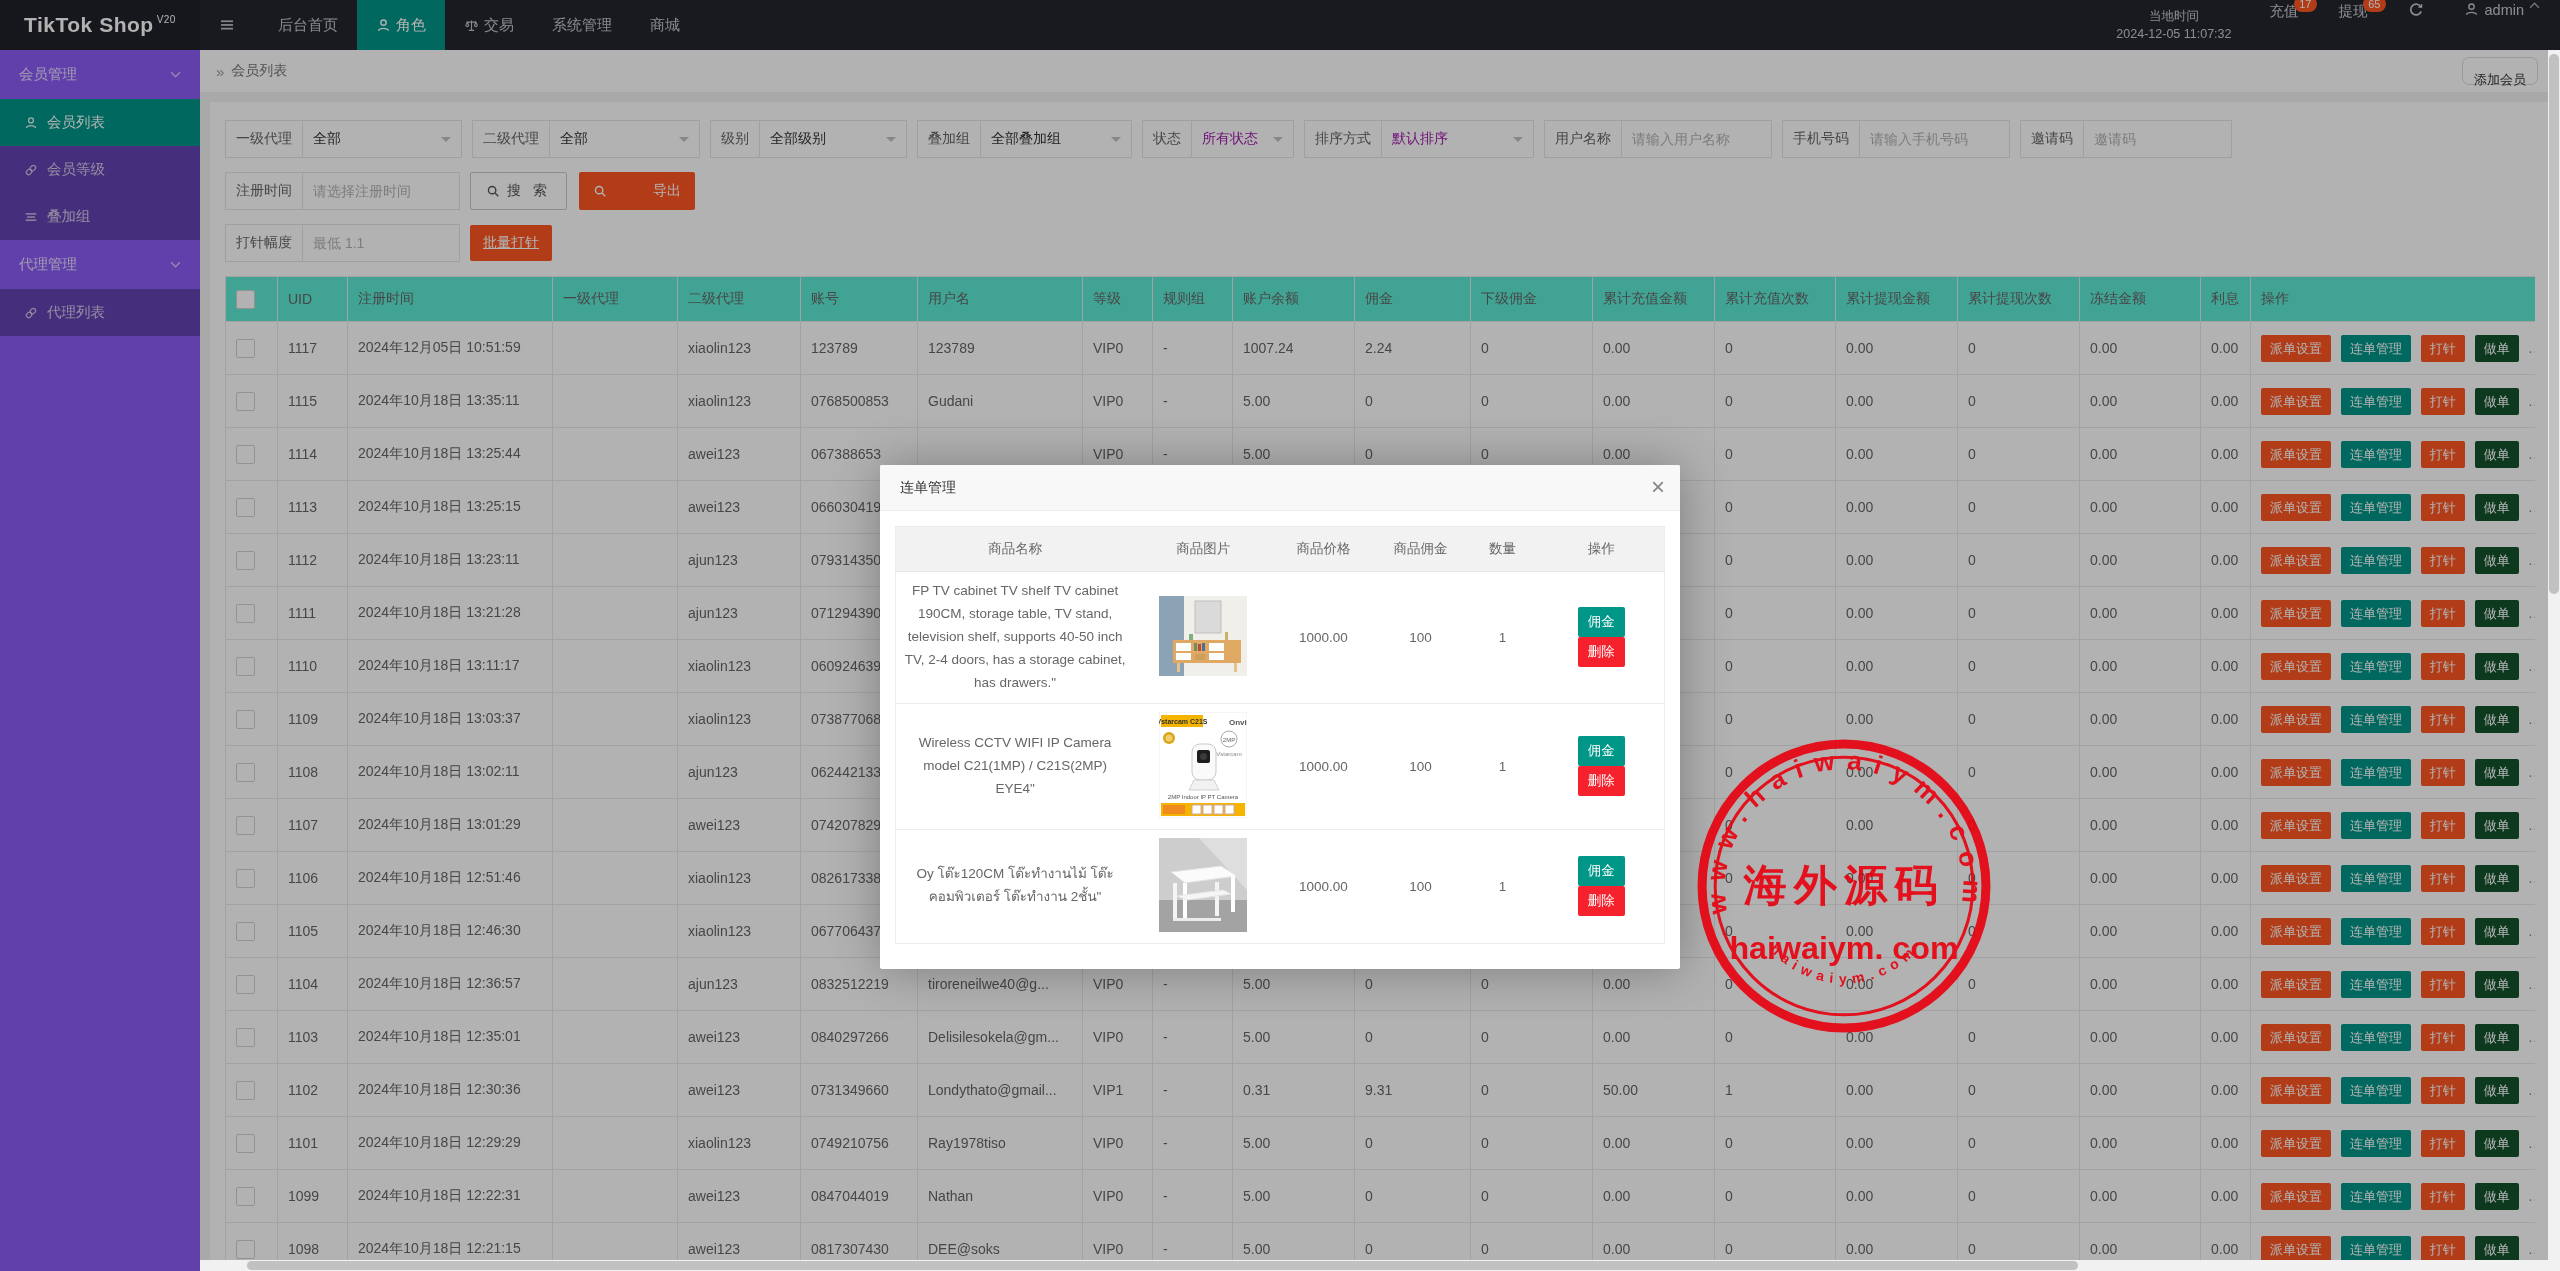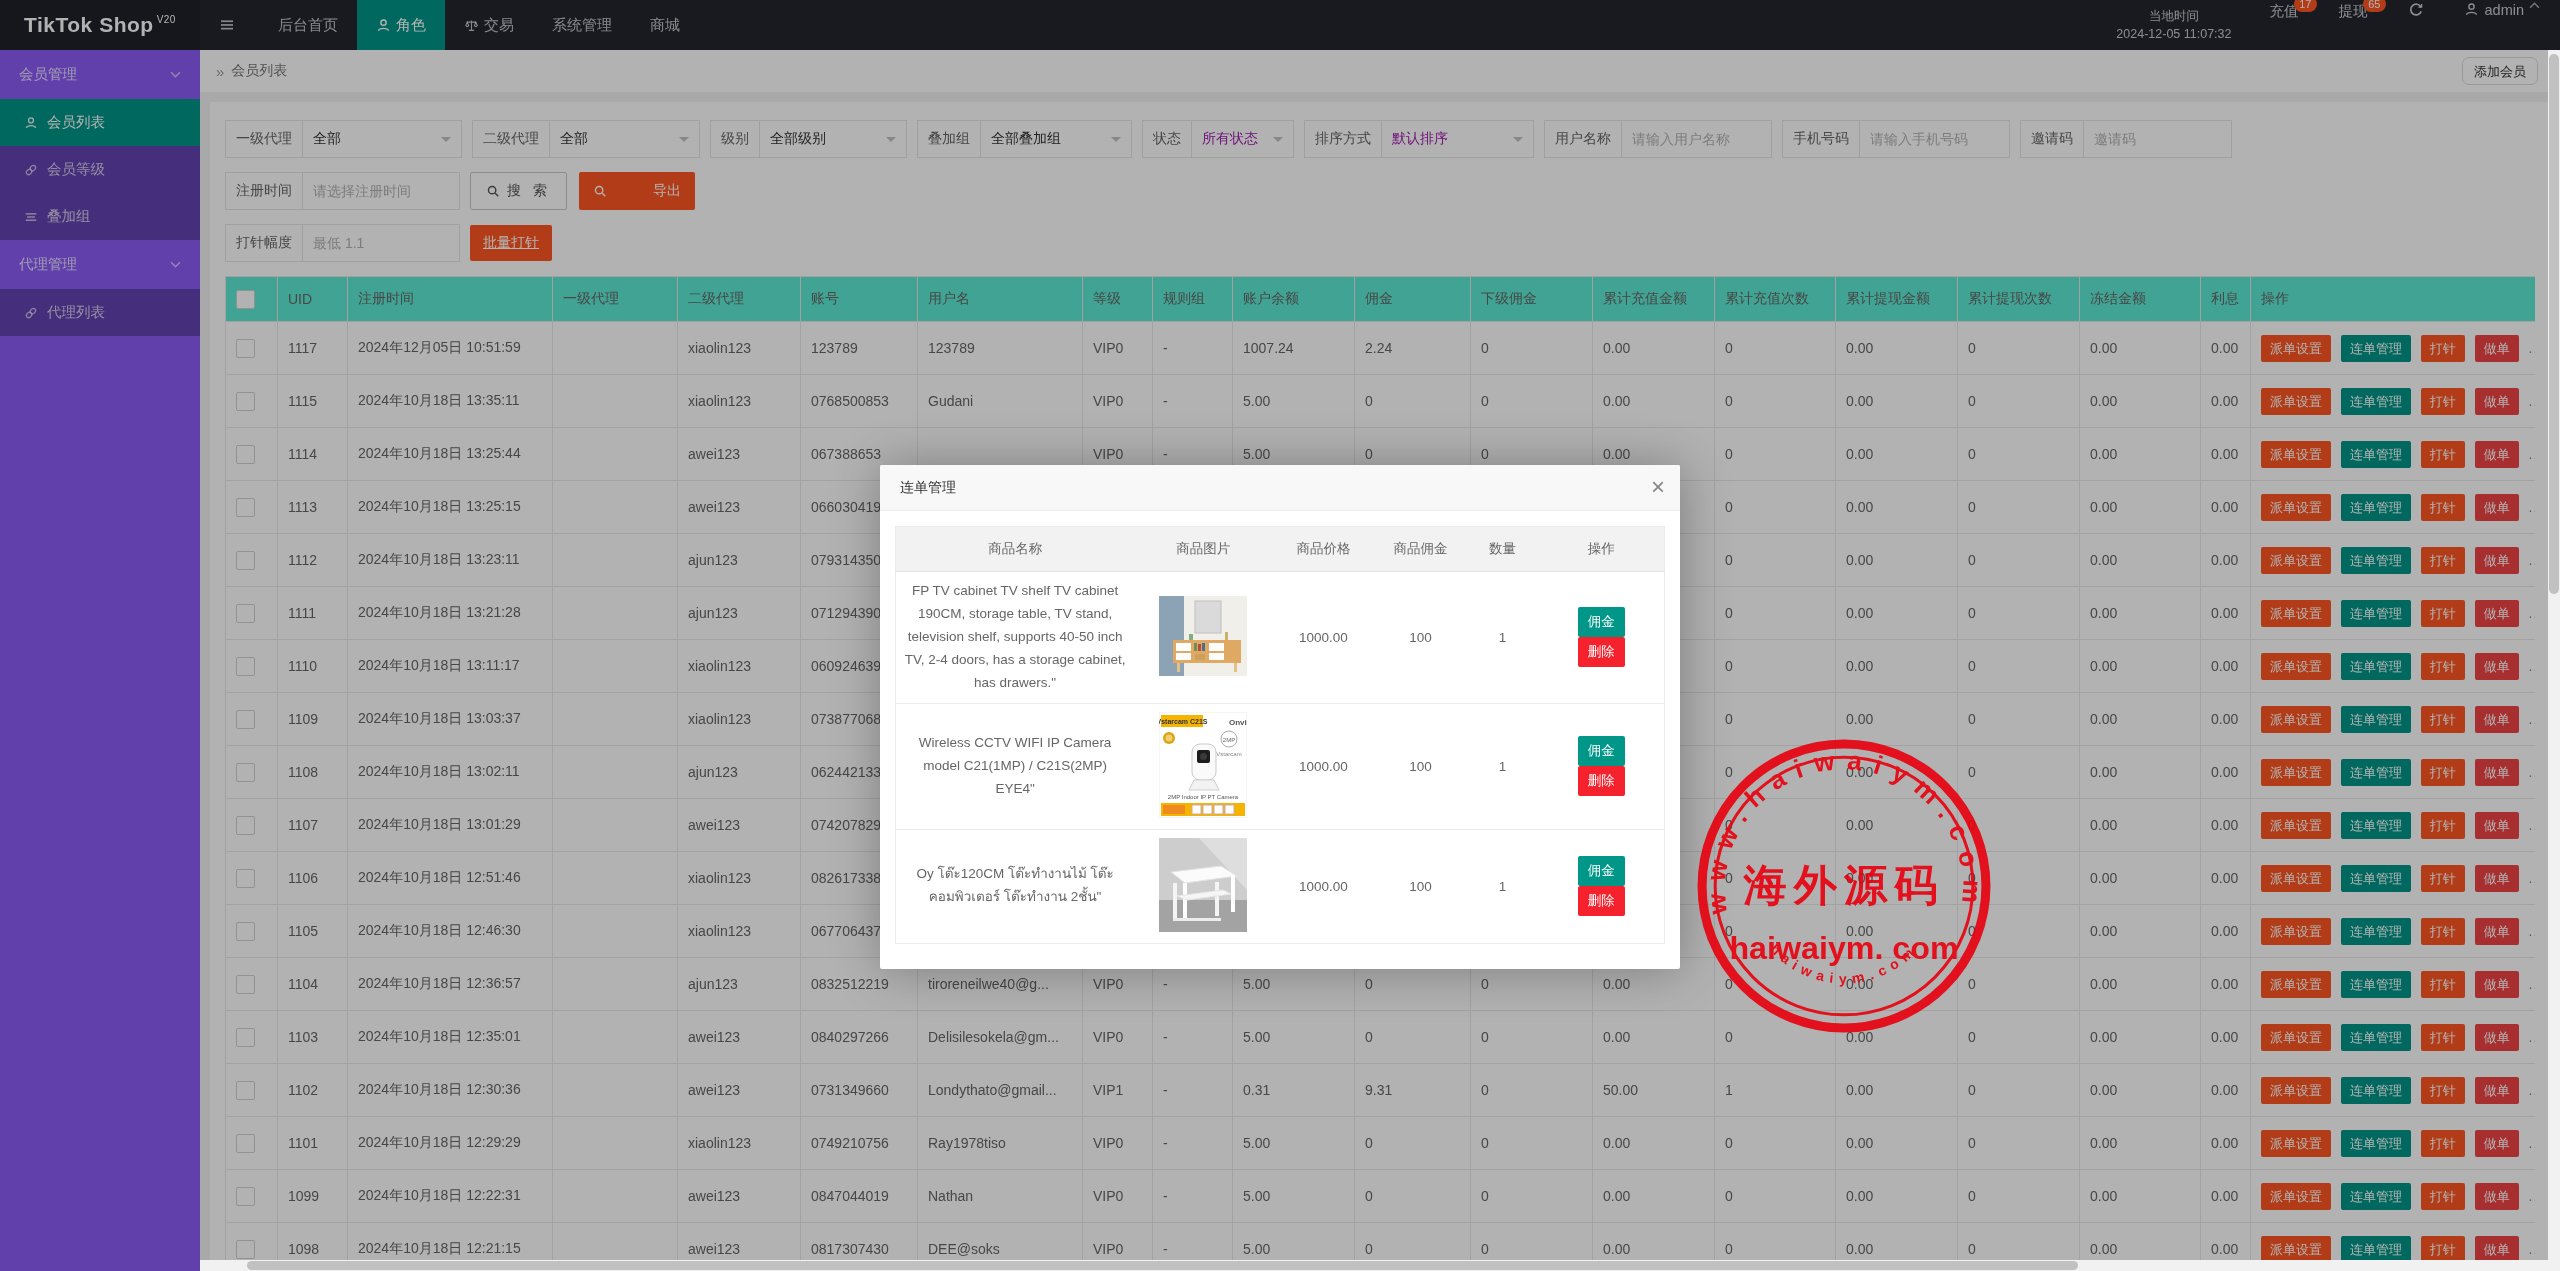--- a/index.html
+++ b/index.html
@@ -28,21 +28,21 @@
   .side-title .tl{flex:1;}
   .side-items{background:rgba(0,0,0,.28);}
   .side-item{height:47px;line-height:47px;padding-left:24px;color:rgba(255,255,255,.72);font-size:14.5px;display:flex;align-items:center;cursor:pointer;}
   .side-item.active{background:#009688;color:#fff;}
   .side-item .sic{display:flex;align-items:center;margin-right:9px;opacity:.9;}
   
   .main{position:absolute;top:50px;left:200px;right:0;bottom:0;background:#f2f2f2;overflow:hidden;}
   .breadcrumb-bar{height:42px;background:#fff;display:flex;align-items:center;padding:0 16px;position:relative;}
   .crumb-arrow{color:#999;margin-right:7px;font-size:15px;}
   .crumb-cur{color:#777;font-size:14px;}
-  .add-member-btn{position:absolute;right:22px;top:7px;height:28px;line-height:28px;background:#fff;border:1px solid #dcdcdc;border-radius:7px;padding:0 11px;font-size:13px;color:#333;cursor:pointer;}
+  .add-member-btn{position:absolute;right:22px;top:7px;height:28px;line-height:28px;background:#fff;border:1px solid #dcdcdc;border-radius:7px;padding:8px 11px;font-size:13px;color:#333;cursor:pointer;}
   .card{margin:10px 10px 0;background:#fff;height:calc(100% - 52px);overflow:hidden;padding:18px 15px 0;box-sizing:border-box;position:relative;}
   
   .frow{display:flex;align-items:center;margin-bottom:14px;}
   .frow > div[data-repeat]{display:contents;}
   .fgroup{display:flex;align-items:center;border:1px solid #e6e6e6;height:38px;box-sizing:border-box;background:#fff;margin-right:10px;cursor:pointer;}
   .flabel{padding:0 10px;color:#666;border-right:1px solid #e6e6e6;height:100%;display:flex;align-items:center;white-space:nowrap;background:#fff;}
   .fvalue{flex:1;padding:0 10px;color:#333;white-space:nowrap;overflow:hidden;}
   .fvalue.muted{color:#a21caf;}
   .ftri{width:0;height:0;border:5px solid transparent;border-top-color:#c2c2c2;margin:5px 10px 0 0;flex:none;}
   .sel-host .fgroup:nth-of-type(1){width:237px}
@@ -66,21 +66,21 @@
   
   .tablewrap{overflow:hidden;}
   table.grid{border-collapse:collapse;table-layout:fixed;width:2467px;font-size:14px;color:#666;}
   table.grid th,table.grid td{border:1px solid #e9e9e9;padding:0 10px;text-align:left;white-space:nowrap;overflow:hidden;font-weight:normal;}
   table.grid thead th{background:#5eead4;height:44px;color:#666;margin-top:8px;}
   table.grid tbody td{height:52px;background:#fff;}
   .cb{display:inline-block;width:17px;height:17px;border:1px solid #d2d2d2;background:#fff;border-radius:2px;vertical-align:middle;cursor:pointer;}
   .opcell .btn{height:27px;line-height:27px;padding:0 9px;font-size:13px;margin-right:6px;}
   .btn.red{background:#ff5722;}
   .btn.teal{background:#009688;}
-  .btn.blue{background:#ef4444;}
+  .btn.blue{background:#14532d;}
   .more-dots{color:#888;letter-spacing:1px;cursor:pointer;}
   
   .shade{position:absolute;inset:0;background:rgba(0,0,0,.30);z-index:500;}
   .modal{position:absolute;left:880px;top:465px;width:800px;background:#fff;z-index:600;border-radius:2px;box-shadow:1px 1px 50px rgba(0,0,0,.3);}
   .modal-head{height:45px;line-height:45px;padding:0 20px;border-bottom:1px solid #eee;background:#f8f8f8;color:#333;font-size:14px;position:relative;border-radius:2px 2px 0 0;}
   .modal-close{position:absolute;right:15px;top:0;font-size:24px;color:#888;cursor:pointer;line-height:43px;}
   .modal-body{padding:15px 15px 25px;}
   table.mtable{border-collapse:collapse;width:100%;font-size:13.5px;color:#666;border:1px solid #ececec;}
   table.mtable th{background:#f2f2f2;height:42px;font-weight:normal;color:#666;border-bottom:1px solid #e6e6e6;}
   table.mtable td{border-bottom:1px solid #ececec;text-align:center;padding:8px 6px;}

